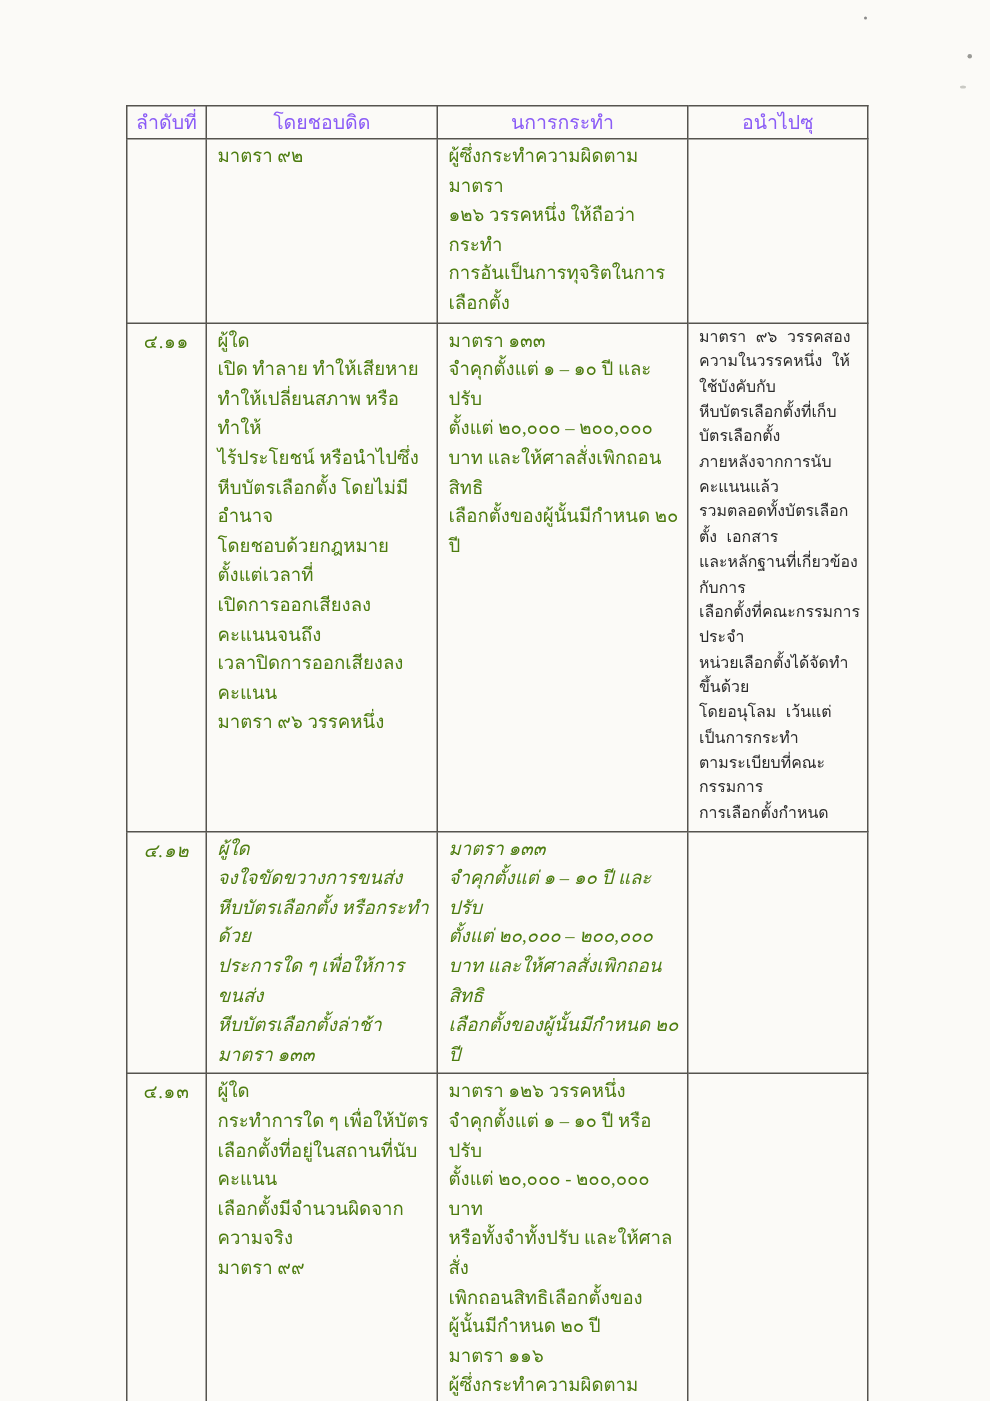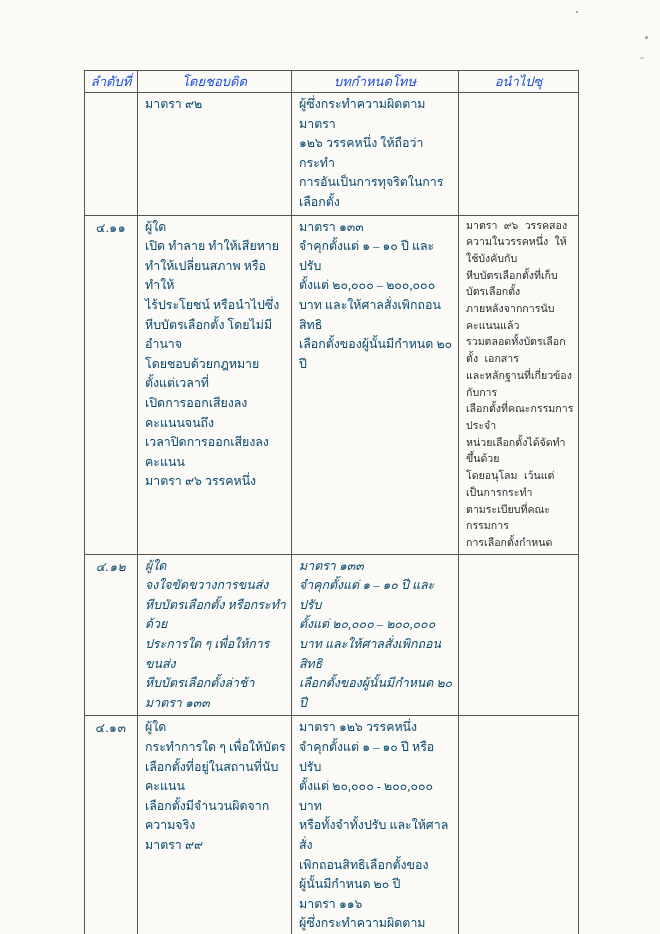--- a/index.html
+++ b/index.html
@@ -29,28 +29,27 @@
     vertical-align: top;
     font-weight: normal;
     padding: 2px 4px 2px 7px;
   }
   .doc-table th {
     text-align: center;
     font-size: 13px;
     line-height: 17px;
     height: 22px;
     padding: 2px 0;
-    color: #1d4ed8;
-    font-style: italic;
+    color: #8b5cf6;
   }
   .cell-lines {
     white-space: pre-line;
     font-size: 12.4px;
     line-height: 19.6px;
-    color: #0c4a6e;
+    color: #4d7c0f;
   }
   td.col-no { text-align: center; padding: 3px 2px; }
   td.col-no .cell-lines { letter-spacing: 0.5px; }
   td.col-remark .cell-lines {
     font-size: 10.6px;
     line-height: 16.7px;
     color: #2b2b2b;
     font-family: Liberation Mono, monospace;
   }
   tr.r0 { height: 86px; }
@@ -70,21 +69,21 @@
     <colgroup>
       <col style="width:53px">
       <col style="width:154px">
       <col style="width:167px">
       <col style="width:120px">
     </colgroup>
     <thead>
       <tr>
         <th>ลำดับที่</th>
         <th>โดยชอบดิด</th>
-        <th>บทกำหนดโทษ</th>
+        <th>นการกระทำ</th>
         <th>อนำไปซุ</th>
       </tr>
     </thead>
     <tbody>
       <tr class="r0">
         <td class="col-no">
             <div class="cell-lines"></div>
           </td>
         <td class="col-offense">
             <div class="cell-lines">มาตรา ๙๒</div>

